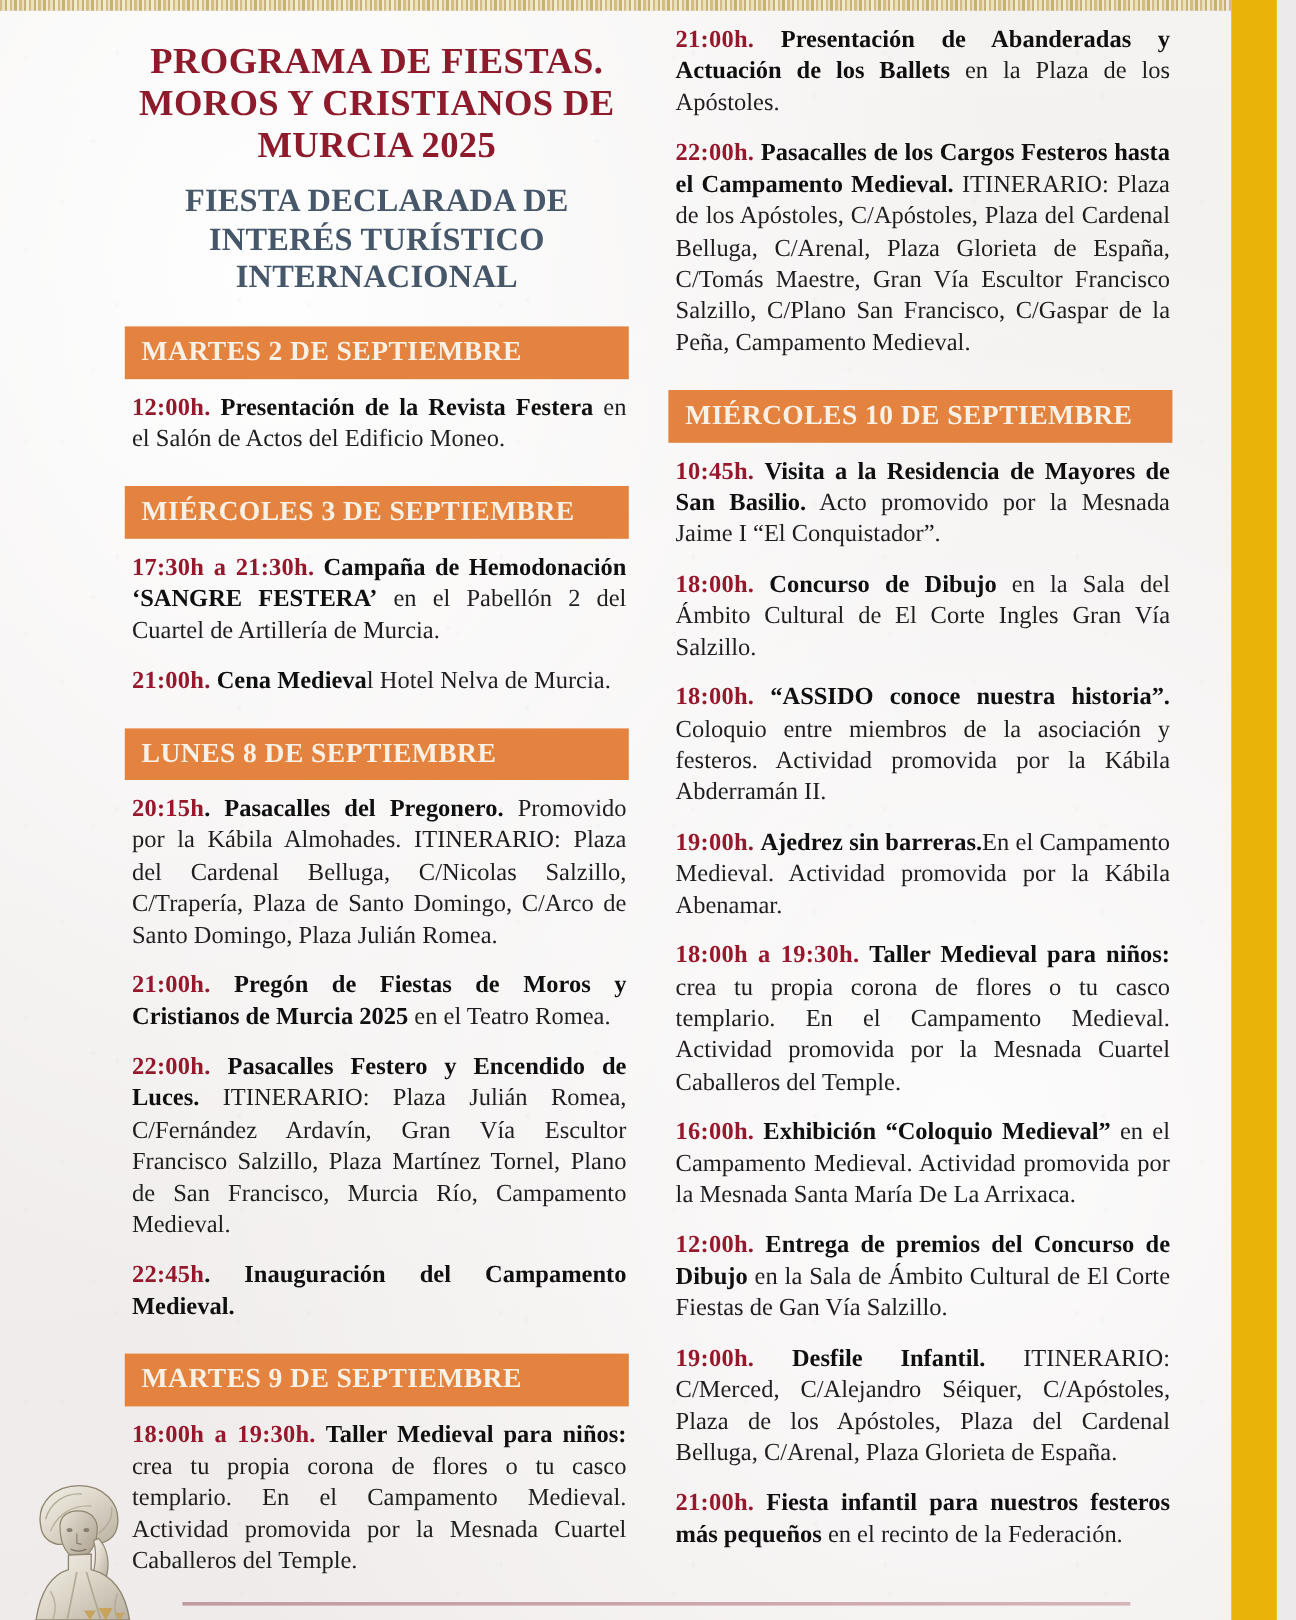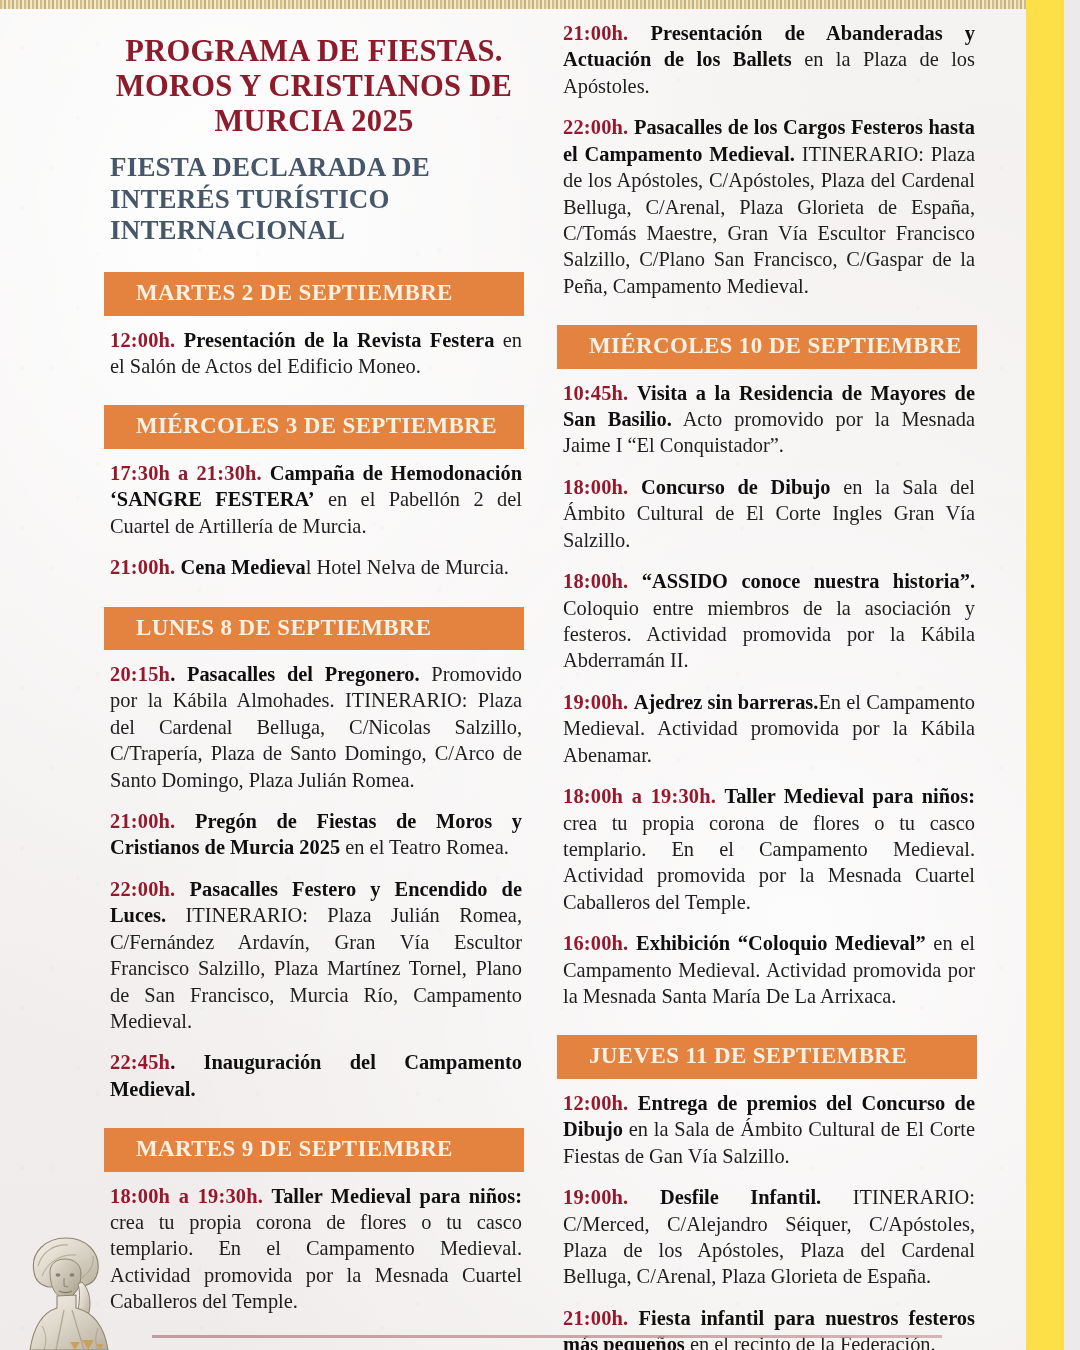--- a/index.html
+++ b/index.html
@@ -9,21 +9,21 @@
     height: 1350px;
     overflow: hidden;
     background: #eceaea;
     font-family: "Liberation Serif", "DejaVu Serif", serif;
   }
 
   #poster {
     position: relative;
     width: 1064px;
     height: 1350px;
-    background: #fde047;
+    background: #eab308;
   }
 
   
   .page {
     position: absolute;
     left: 0; top: 0;
     width: 1026px;
     height: 1350px;
     background:
       radial-gradient(ellipse at 22% 18%, rgba(255,255,255,0.95) 0%, rgba(255,255,255,0) 55%),
@@ -104,35 +104,36 @@
     padding: 0 4px;
   }
 
   .title-sub {
     font-family: "Liberation Serif", "DejaVu Serif", serif;
     font-weight: bold;
     font-size: 27px;
     line-height: 1.16;
     letter-spacing: .2px;
     color: #46576a;
+    text-align: center;
     text-transform: uppercase;
     margin: 14px 0 26px 0;
     padding: 0 6px;
   }
 
   
   .day-bar {
     background: #e3833f;
     color: #fbf0e4;
     font-family: "Liberation Serif", "DejaVu Serif", serif;
     font-weight: bold;
     font-size: 23px;
     letter-spacing: .35px;
     text-transform: uppercase;
-    padding: 9px 0 10px 32px;
+    padding: 9px 0 10px 14px;
     margin: 26px 0 11px 0;
     line-height: 1.06;
   }
   .day-bar.first { margin-top: 0; }
 
   
   .event {
     font-family: Liberation Serif, serif;
     font-size: 20.4px;
     line-height: 1.295;
@@ -255,21 +256,20 @@
         </p>
         <p class="event">
           <span class="t">18:00h a 19:30h.</span>
           <span class="b">Taller Medieval para niños:</span><span class="r"> crea tu propia corona de flores o tu casco templario. En el Campamento Medieval. Actividad promovida por la Mesnada Cuartel Caballeros del Temple.</span>
         </p>
         <p class="event">
           <span class="t">16:00h.</span>
           <span class="b">Exhibición “Coloquio Medieval”</span><span class="r"> en el Campamento Medieval. Actividad promovida por la Mesnada Santa María De La Arrixaca.</span>
         </p>
 
-        <div class="day-bar">JUEVES 11 DE SEPTIEMBRE</div>
         <p class="event">
           <span class="t">12:00h.</span>
           <span class="b">Entrega de premios del Concurso de Dibujo</span><span class="r"> en la Sala de Ámbito Cultural de El Corte Fiestas de Gan Vía Salzillo.</span>
         </p>
         <p class="event">
           <span class="t">19:00h.</span>
           <span class="b">Desfile Infantil.</span><span class="r"> ITINERARIO: C/Merced, C/Alejandro Séiquer, C/Apóstoles, Plaza de los Apóstoles, Plaza del Cardenal Belluga, C/Arenal, Plaza Glorieta de España.</span>
         </p>
         <p class="event">
           <span class="t">21:00h.</span>

